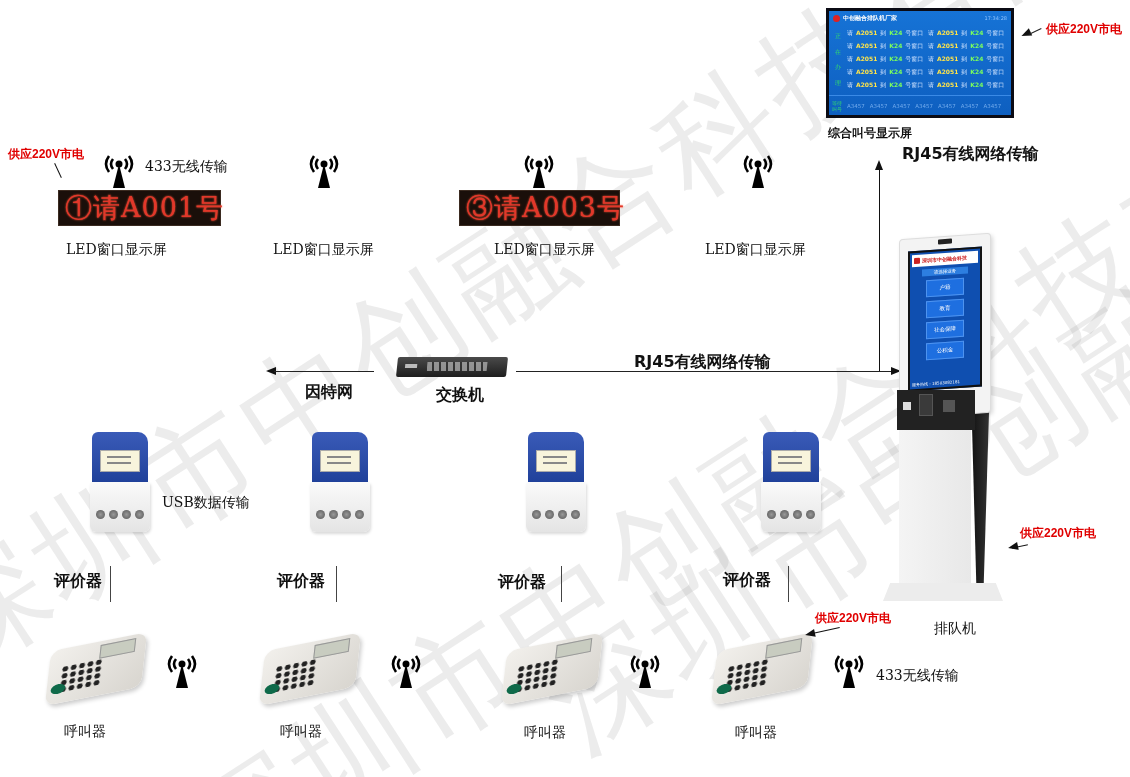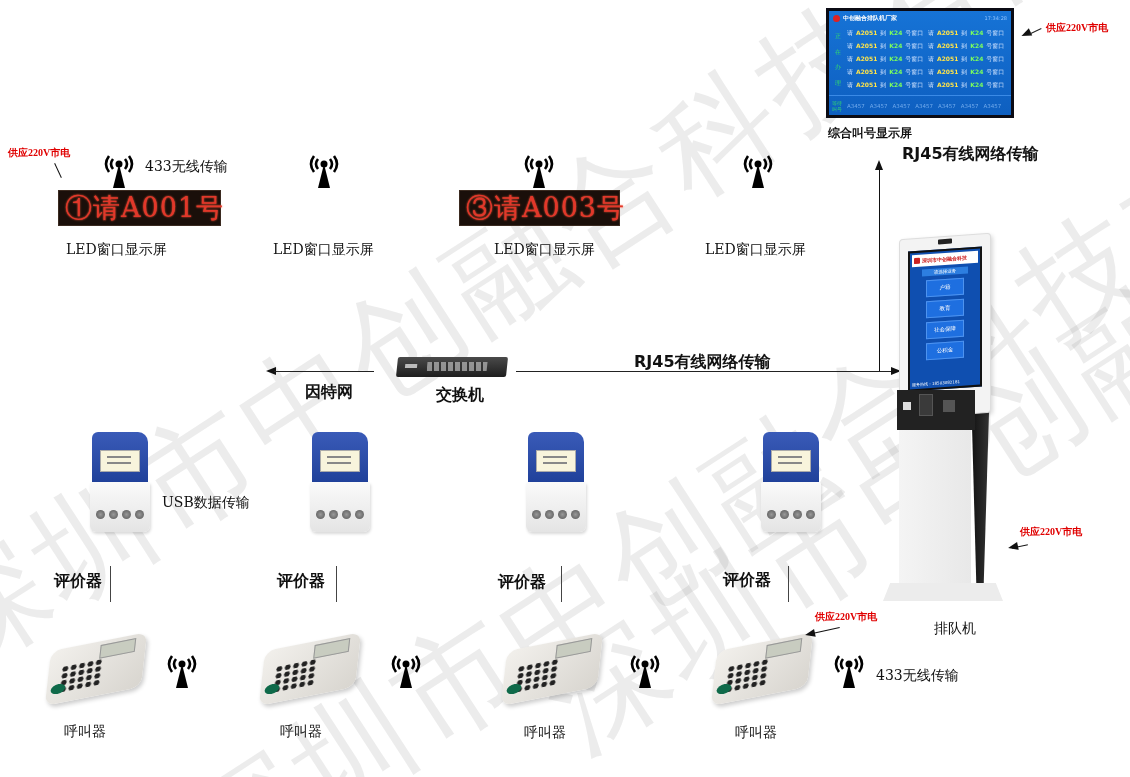--- a/index.html
+++ b/index.html
@@ -7,21 +7,21 @@
   body { position: relative; font-family: "DejaVu Sans", sans-serif; color: #111; }
 
   .abs { position: absolute; }
   .watermark-layer { position: absolute; inset: 0; pointer-events: none; overflow: hidden; z-index: 0; }
   .wm { position: absolute; font-family: "DejaVu Serif", serif; font-size: 118px; color: rgba(150,150,150,0.18); white-space: nowrap; transform-origin: left center; letter-spacing: 6px; }
 
   .layer { position: absolute; inset: 0; z-index: 1; }
 
   .label-serif { font-family: "DejaVu Serif", "Liberation Serif", serif; font-size: 14px; color: #111; white-space: nowrap; }
   .label-bold { font-family: "DejaVu Sans", sans-serif; font-size: 16px; font-weight: bold; color: #111; white-space: nowrap; }
-  .label-red { font-family: Liberation Serif, serif; font-size: 10px; font-weight: bold; color: #e00000; white-space: nowrap; }
+  .label-red { font-family: Liberation Sans, sans-serif; font-size: 12px; font-weight: bold; color: #e00000; white-space: nowrap; }
 
   
   .led { position: absolute; height: 36px; background: #1a0f0a; border: 1px solid #3a2a20; display: flex; align-items: center; padding-left: 6px; }
   .led-text { font-family: "DejaVu Serif", serif; font-size: 27px; color: #e2372a; letter-spacing: 1px; text-shadow: 0 0 2px #ff5a3a; white-space: nowrap; }
 
   
   .antenna { position: absolute; width: 36px; height: 40px; }
 
   
   .hline { position: absolute; height: 1px; background: #222; }

